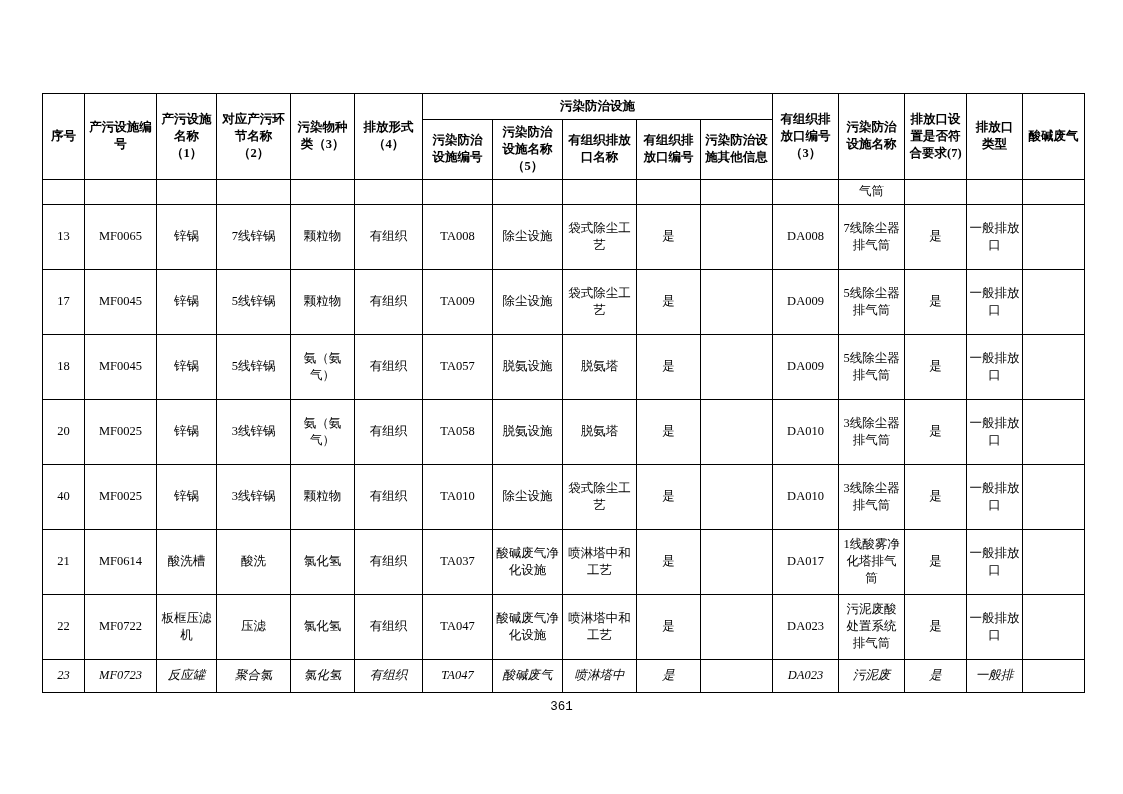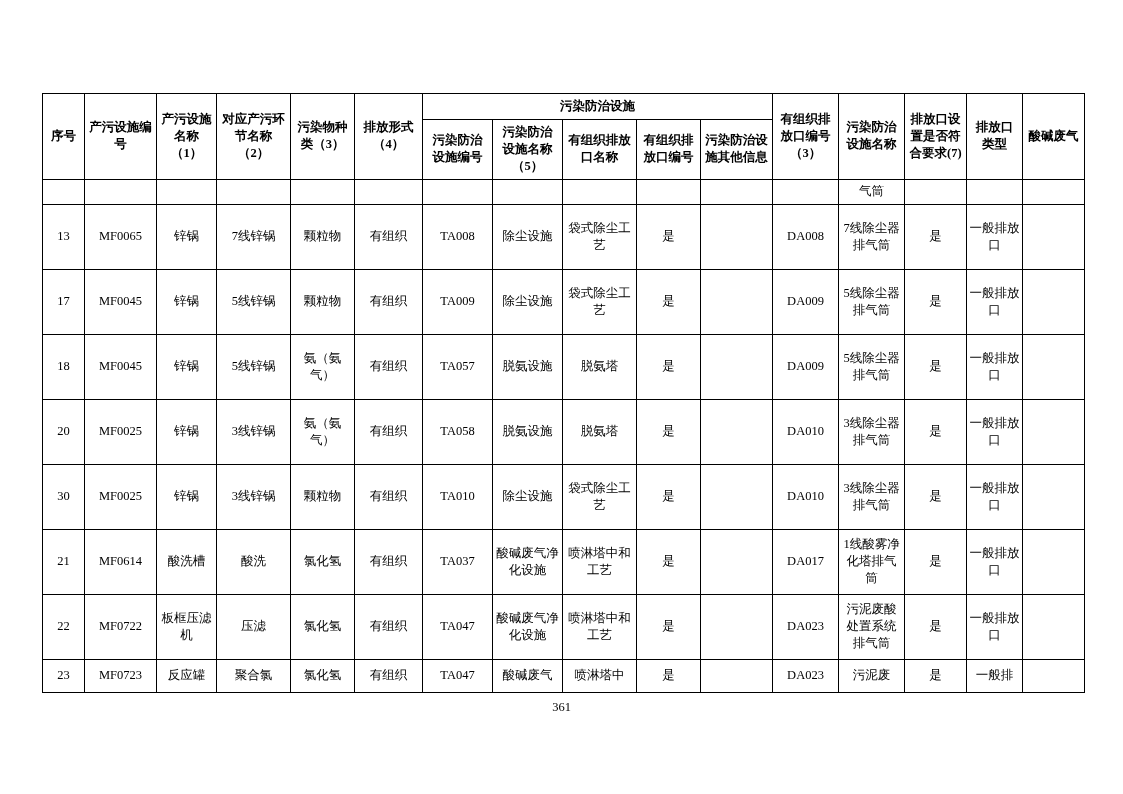--- a/index.html
+++ b/index.html
@@ -61,31 +61,31 @@
   col.c8  { width: 74px; }
   col.c9  { width: 64px; }
   col.c10 { width: 72px; }
   col.c11 { width: 66px; }
   col.c12 { width: 66px; }
   col.c13 { width: 62px; }
   col.c14 { width: 56px; }
   col.c15 { width: 62px; }
 
   .row-tall td { height: 58px; }
-  .row-short td { height: 26px; }
+  .row-short td { height: 26px; font-style: italic; }
   .top-partial td { height: 18px; vertical-align: bottom; padding-bottom: 1px; margin-top: 48px; }
 
   .page-number {
     position: absolute;
     left: 0;
     top: 700px;
     width: 1123px;
     text-align: center;
     font-size: 12.5px;
-    font-family: Liberation Serif, serif;
+    font-family: Liberation Mono, monospace;
   }
 </style>
 </head>
 <body>
 
 <div class="page">
   <div class="table-wrap">
     <table class="doc-table">
       <colgroup>
         <col class="c0">
@@ -218,21 +218,21 @@
           <td>是</td>
           <td></td>
           <td>DA010</td>
           <td>3线除尘器排气筒</td>
           <td>是</td>
           <td>一般排放口</td>
           <td></td>
         </tr>
 
         <tr class="row-tall">
-          <td>30</td>
+          <td>40</td>
           <td>MF0025</td>
           <td>锌锅</td>
           <td>3线锌锅</td>
           <td>颗粒物</td>
           <td>有组织</td>
           <td>TA010</td>
           <td>除尘设施</td>
           <td>袋式除尘工艺</td>
           <td>是</td>
           <td></td>

